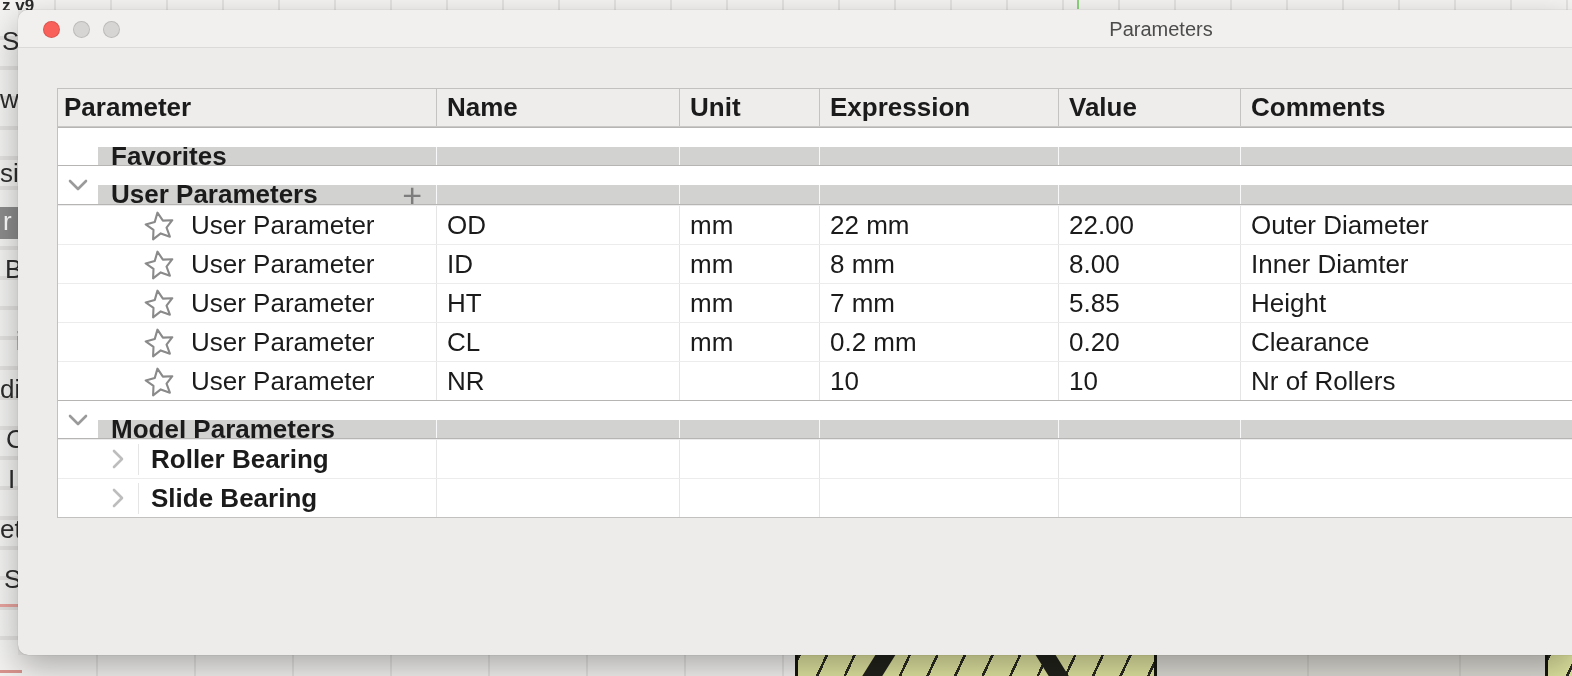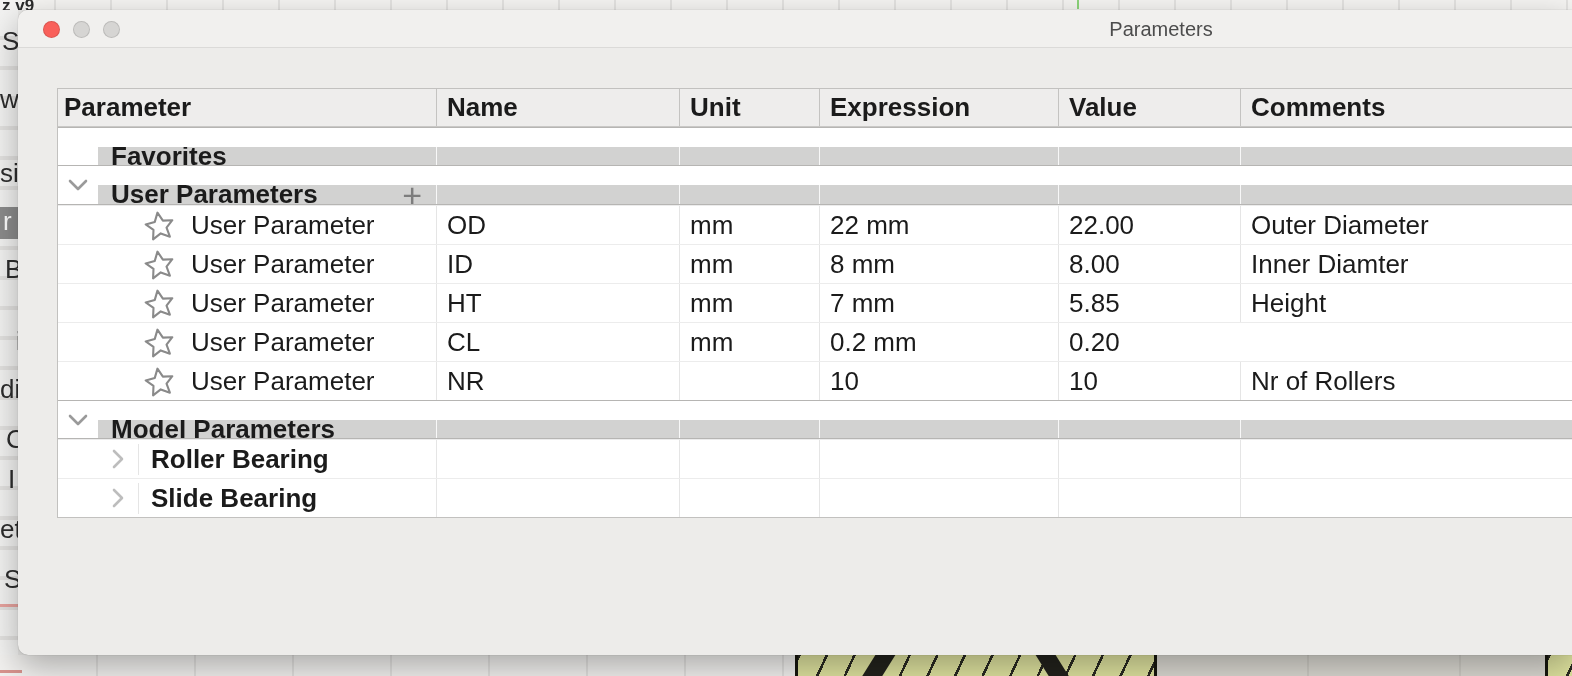--- a/index.html
+++ b/index.html
@@ -237,20 +237,21 @@
                 <polygon points="15.5,2.5 19.6,11.2 29,12.3 22.1,18.8 24,28.2 15.5,23.5 7,28.2 8.9,18.8 2,12.3 11.4,11.2" fill="#ffffff" stroke="#8a8a8a" stroke-width="2.1" stroke-linejoin="round"></polygon>
               </svg>
         </span>
         <span class="param-text">User Parameter</span>
       </div>
         </div>
       <div class="cell c-name">CL</div>
       <div class="cell c-unit">mm</div>
       <div class="cell c-expr">0.2 mm</div>
       <div class="cell c-value">0.20</div>
+      <div class="cell c-comments">Clearance</div>
     </div>
 
     <div class="row row-data">
       <div class="cell c-param">
           <div class="param-inner">
         <div class="param-spacer"></div>
         <span class="star-wrap">
           <svg width="31" height="31" viewBox="0 0 31 31" style="transform:rotate(-9deg)">
                 <polygon points="15.5,2.5 19.6,11.2 29,12.3 22.1,18.8 24,28.2 15.5,23.5 7,28.2 8.9,18.8 2,12.3 11.4,11.2" fill="#ffffff" stroke="#8a8a8a" stroke-width="2.1" stroke-linejoin="round"></polygon>
               </svg>

